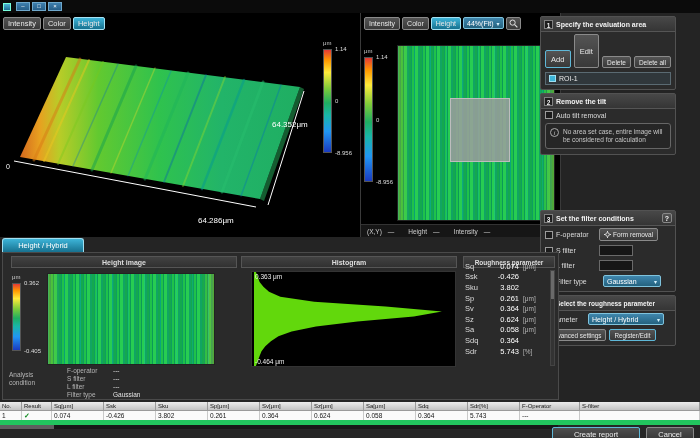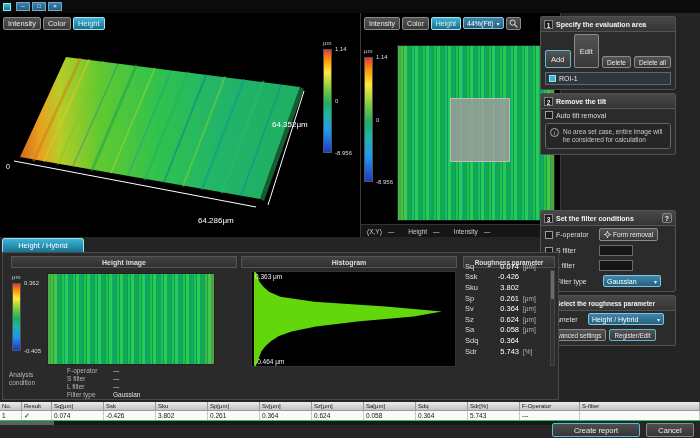--- a/index.html
+++ b/index.html
@@ -67,21 +67,21 @@
   .ac-v{color:#e2e2e2;}
   .vscroll{position:absolute;left:547px;top:17px;width:5px;height:96px;background:#333;border:1px solid #444;}
   .vthumb{width:100%;height:28px;background:#6a6a6a;}
   
   .rtable{position:absolute;left:0;top:402px;width:700px;height:18px;background:#888;}
   .trh,.trd{display:flex;height:9px;}
   .trh .tc{background:linear-gradient(#ececec,#c3c3c3);color:#151515;font-size:6px;border-right:1px solid #9a9a9a;border-bottom:1px solid #9a9a9a;display:flex;align-items:center;padding:0 2px;white-space:nowrap;overflow:hidden;}
   .trd .tc{background:#fafafa;color:#151515;font-size:6.5px;border-right:1px solid #c9c9c9;display:flex;align-items:center;padding:0 2px;white-space:nowrap;overflow:hidden;}
   .check{color:#0f8a1f;font-size:7px;font-weight:bold;}
   
-  .footer{position:absolute;left:0;top:420px;width:700px;height:18px;background:#262626;border-top:1px solid #22c55e;}
+  .footer{position:absolute;left:0;top:420px;width:700px;height:18px;background:#262626;border-top:5px solid #22c55e;}
   .hscroll{position:absolute;left:0;top:0;width:558px;height:4px;background:#181818;}
   .hthumb{width:54px;height:4px;background:#5f5f5f;}
   .fbtn{position:absolute;top:2px;height:14px;background:linear-gradient(#4e4e4e,#363636);border:1px solid #8a8a8a;border-radius:2px;color:#eee;font-size:7.5px;display:flex;align-items:center;justify-content:center;}
 </style>
 </head>
 <body>
 
 <div class="titlebar">
   <span class="appicon"></span>
   <span class="wctrl">–</span>

